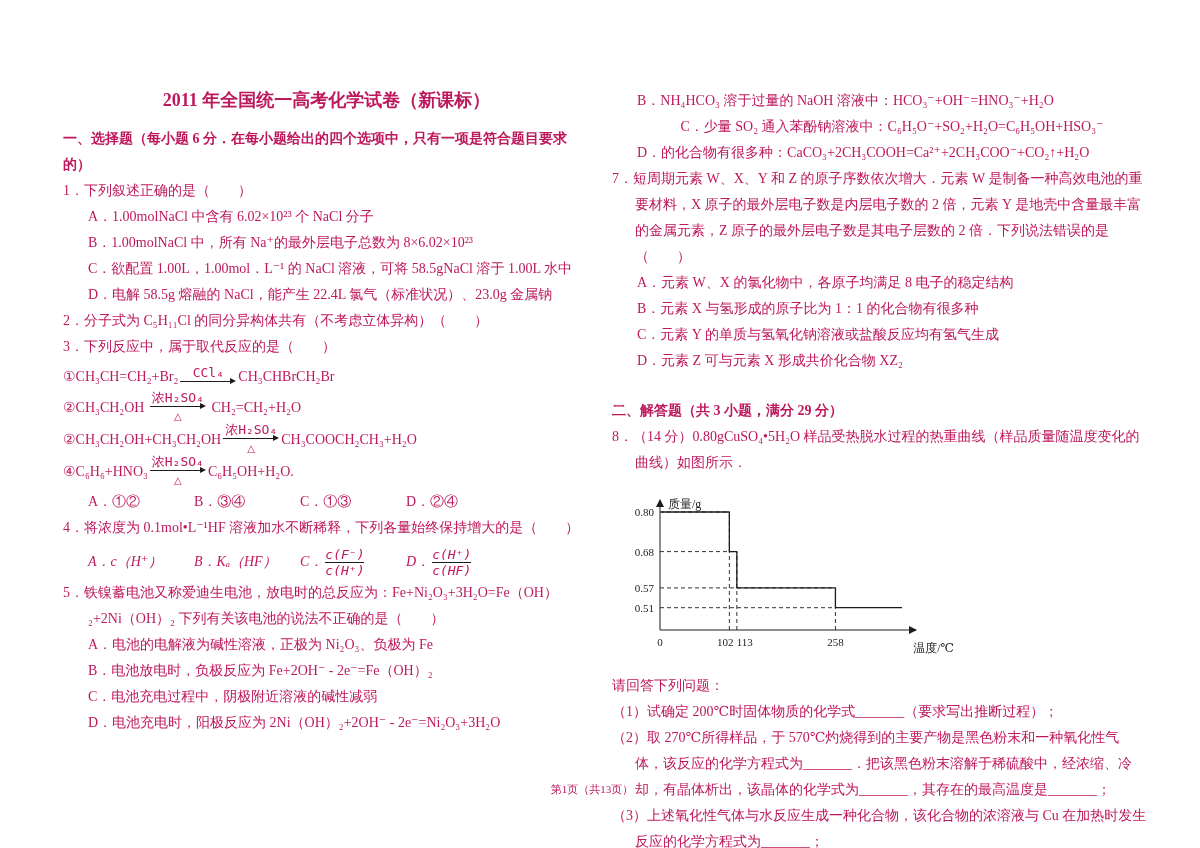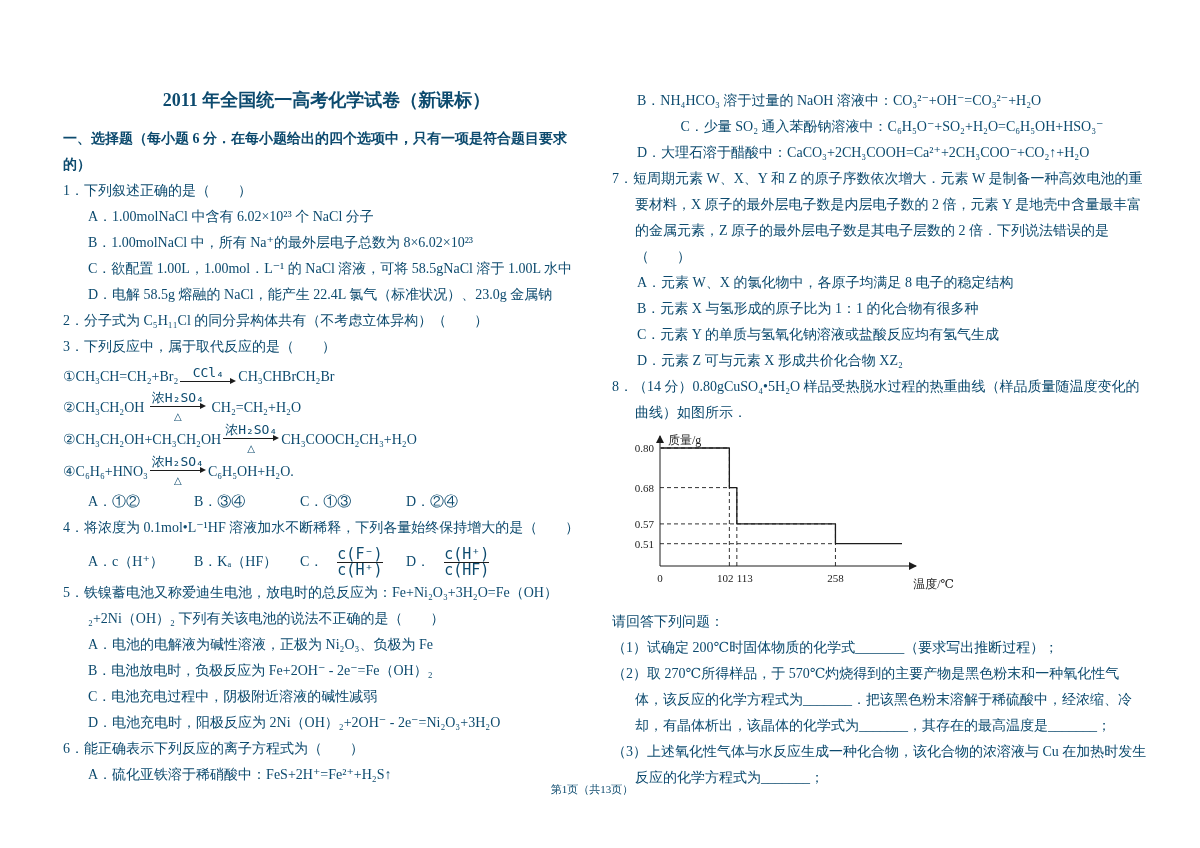--- a/index.html
+++ b/index.html
@@ -1,19 +1,19 @@
 <!DOCTYPE html>
 <html><head>
 <meta charset="utf-8">
 <style>
   html,body{margin:0;padding:0;background:#888;}
   .page{
     position:relative;width:1200px;height:848px;background:#ffffff;
     font-family:"Liberation Serif","DejaVu Serif",serif;
-    color:#0c4a6e;font-size:14px;line-height:26px;overflow:hidden;
+    color:#be185d;font-size:14px;line-height:26px;overflow:hidden;
   }
   .col{position:absolute;top:88px;}
   .col-left{left:63px;width:527px;}
   .col-right{left:612px;width:535px;}
   .title{font-size:18px;font-weight:bold;text-align:center;margin:0 0 14px 0;line-height:24px;}
   .sec-heading{font-weight:bold;line-height:26px;}
   .stem{padding-left:25px;text-indent:-25px;}
   .opt{padding-left:25px;}
   .opt-row{display:flex;padding-left:25px;}
   .opt-row .opt-cell{width:106px;flex:0 0 auto;}
@@ -22,28 +22,28 @@
   .eq-line{padding-left:0;margin:3px 0;white-space:nowrap;}
   .eq-line .eq-part{vertical-align:middle;}
   .rxn{display:inline-flex;flex-direction:column;align-items:center;justify-content:center;
        vertical-align:middle;margin:0 2px;line-height:1;}
   .rxn-top{font-family:"DejaVu Sans Mono",monospace;font-size:13px;line-height:10px;letter-spacing:0;}
   .rxn-arrow{position:relative;width:56px;height:8px;}
   .rxn-arrow::before{content:"";position:absolute;left:0;right:3px;top:3px;border-top:1px solid #1c1c1c;}
   .rxn-arrow::after{content:"";position:absolute;right:0;top:0;width:0;height:0;
        border-left:6px solid #1c1c1c;border-top:3.5px solid transparent;border-bottom:3.5px solid transparent;}
   .rxn-bottom{font-size:10px;line-height:11px;}
-  .frac-row{display:flex;align-items:center;padding-left:25px;margin:6px 0 2px 0;}
+  .frac-row{display:flex;align-items:center;padding-left:25px;margin:6px 0 2px 0;font-style:italic;}
   .frac-row .opt-cell{width:106px;flex:0 0 auto;display:flex;align-items:center;}
   .frac-row .opt-cell:last-child{width:auto;}
   .frac{display:inline-flex;flex-direction:column;align-items:flex-start;
-        font-family:"DejaVu Sans Mono",monospace;font-size:15px;line-height:15px;margin-left:14px;}
+        font-family:"DejaVu Sans Mono",monospace;font-size:13px;line-height:15px;margin-left:2px;}
   .frac .den{border-top:1px solid #1c1c1c;}
   .q{margin:0;}
-  .chart-wrap{margin:0 0 2px 4px;}
+  .chart-wrap{margin:14px 0 2px 4px;}
   .footer{position:absolute;left:0;right:16px;bottom:52px;text-align:center;font-size:11px;line-height:14px;}
   svg text{font-family:"Liberation Serif","DejaVu Serif",serif;fill:#1c1c1c;}
 </style>
 </head>
 <body>
 
 <div class="page">
 
   <div class="col col-left">
     <h1 class="title">2011 年全国统一高考化学试卷（新课标）</h1>
@@ -124,39 +124,36 @@
     </div>
 
     <div class="q">
       <div class="stem">5．铁镍蓄电池又称爱迪生电池，放电时的总反应为：Fe+Ni₂O₃+3H₂O=Fe（OH）₂+2Ni（OH）₂ 下列有关该电池的说法不正确的是（　　）</div>
       <div class="opt">A．电池的电解液为碱性溶液，正极为 Ni₂O₃、负极为 Fe</div>
       <div class="opt">B．电池放电时，负极反应为 Fe+2OH⁻ - 2e⁻=Fe（OH）₂</div>
       <div class="opt">C．电池充电过程中，阴极附近溶液的碱性减弱</div>
       <div class="opt">D．电池充电时，阳极反应为 2Ni（OH）₂+2OH⁻ - 2e⁻=Ni₂O₃+3H₂O</div>
     </div>
 
-    <div class="q">
-      <div class="stem">6．能正确表示下列反应的离子方程式为（　　）</div>
-      <div class="opt">A．硫化亚铁溶于稀硝酸中：FeS+2H⁺=Fe²⁺+H₂S↑</div>
-    </div>
   </div>
 
   <div class="col col-right">
-    <div class="opt" style="padding-left:25px;">B．NH₄HCO₃ 溶于过量的 NaOH 溶液中：CO₃²⁻+OH⁻=CO₃²⁻+H₂O</div>
+    <div class="opt" style="padding-left:25px;">B．NH₄HCO₃ 溶于过量的 NaOH 溶液中：HCO₃⁻+OH⁻=HNO₃⁻+H₂O</div>
     <div class="opt" style="padding-left:25px;text-align:center;">C．少量 SO₂ 通入苯酚钠溶液中：C₆H₅O⁻+SO₂+H₂O=C₆H₅OH+HSO₃⁻</div>
-    <div class="opt" style="padding-left:25px;">D．大理石溶于醋酸中：CaCO₃+2CH₃COOH=Ca²⁺+2CH₃COO⁻+CO₂↑+H₂O</div>
+    <div class="opt" style="padding-left:25px;">D．的化合物有很多种：CaCO₃+2CH₃COOH=Ca²⁺+2CH₃COO⁻+CO₂↑+H₂O</div>
 
     <div class="q">
       <div class="hang">7．短周期元素 W、X、Y 和 Z 的原子序数依次增大．元素 W 是制备一种高效电池的重要材料，X 原子的最外层电子数是内层电子数的 2 倍，元素 Y 是地壳中含量最丰富的金属元素，Z 原子的最外层电子数是其电子层数的 2 倍．下列说法错误的是（　　）</div>
       <div class="opt">A．元素 W、X 的氯化物中，各原子均满足 8 电子的稳定结构</div>
       <div class="opt">B．元素 X 与氢形成的原子比为 1：1 的化合物有很多种</div>
       <div class="opt">C．元素 Y 的单质与氢氧化钠溶液或盐酸反应均有氢气生成</div>
       <div class="opt">D．元素 Z 可与元素 X 形成共价化合物 XZ₂</div>
     </div>
 
+    <div class="sec-heading" style="margin-top:24px;">二、解答题（共 3 小题，满分 29 分）</div>
 
     <div class="q">
       <div class="hang">8．（14 分）0.80gCuSO₄•5H₂O 样品受热脱水过程的热重曲线（样品质量随温度变化的曲线）如图所示．</div>
 
       <div class="chart-wrap">
         <svg id="tg-chart" width="340" height="172" viewBox="0 0 340 172">
             <line x1="44" y1="10" x2="44" y2="140" stroke="#1c1c1c" stroke-width="1"></line>
             <line x1="44" y1="140" x2="300" y2="140" stroke="#1c1c1c" stroke-width="1"></line>
             <path d="M 40 17 L 44 9 L 48 17 Z" fill="#1c1c1c"></path>
             <path d="M 293 136 L 301 140 L 293 144 Z" fill="#1c1c1c"></path>

